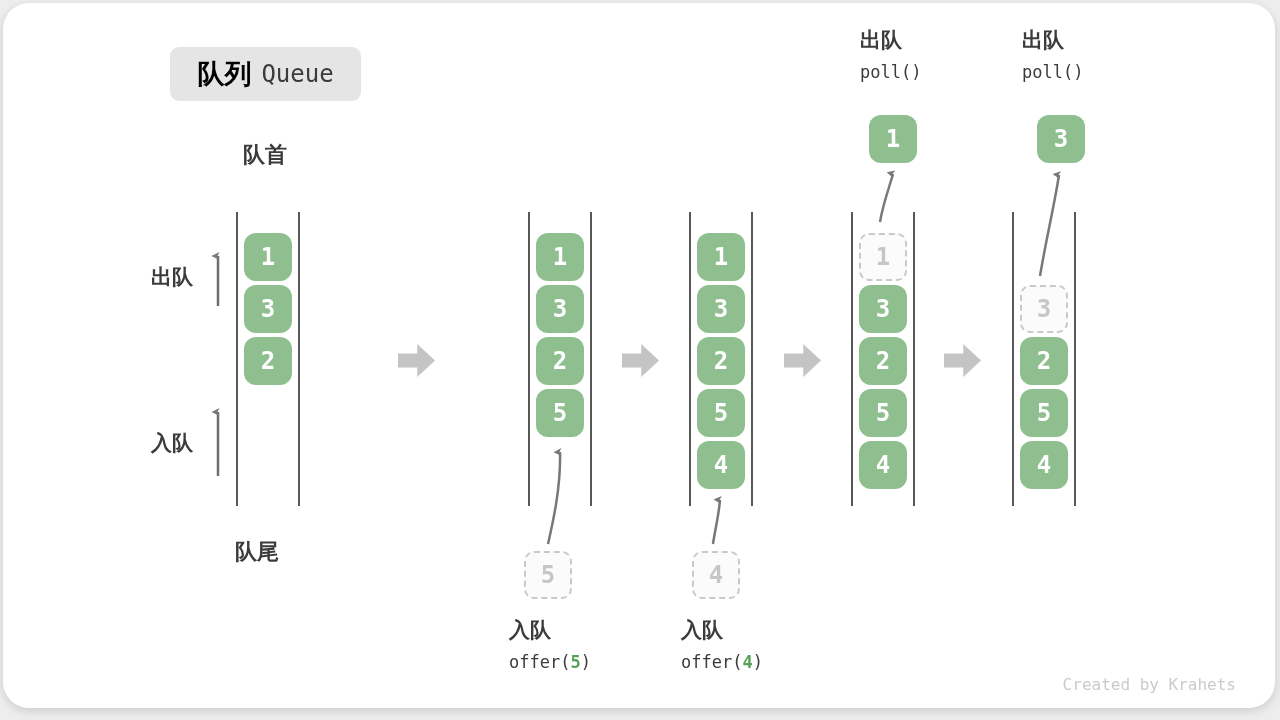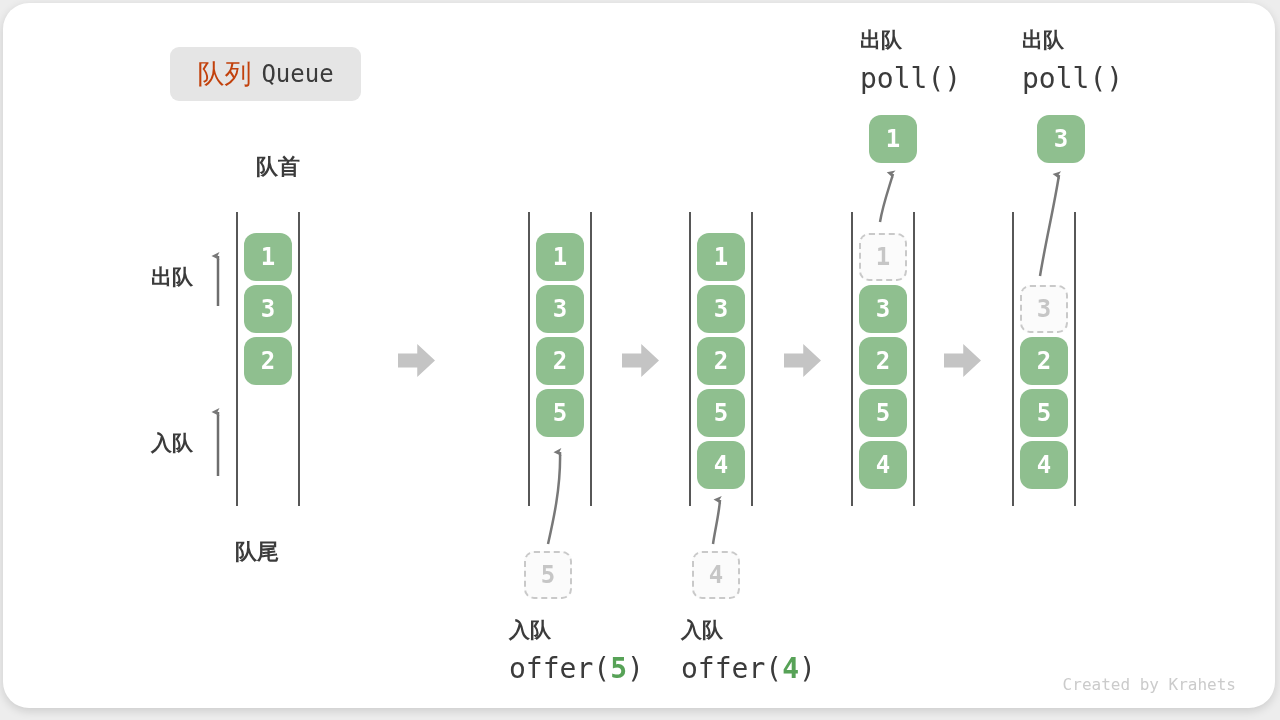--- a/index.html
+++ b/index.html
@@ -13,25 +13,25 @@
     position:absolute;left:3px;top:3px;width:1272px;height:705px;
     background:#ffffff;border-radius:26px;
     box-shadow:0 3px 10px rgba(0,0,0,.14);
   }
   
   .title-box{
     position:absolute;left:170px;top:47px;width:191px;height:54px;
     background:#e5e5e5;border-radius:9px;
     display:flex;align-items:center;justify-content:center;gap:10px;
   }
-  .title-zh{font-size:27px;font-weight:normal;color:#c2410c;}
+  .title-zh{font-size:27px;font-weight:bold;color:#000000;}
   .title-en{font-size:24px;color:#3b3b3b;font-family:"DejaVu Sans Mono",monospace;}
   
   .lbl{position:absolute;color:#3b3b3b;font-weight:bold;font-size:22px;}
-  .lbl-front{left:243px;top:152px;margin-left:13px;}
+  .lbl-front{left:243px;top:140px;}
   .lbl-rear{left:235px;top:537px;}
   .lbl-deq{left:151px;top:263px;font-size:21px;}
   .lbl-enq{left:151px;top:429px;font-size:21px;}
   
   .queue{position:absolute;top:212px;width:64px;height:294px;}
   .q1{left:236px;} .q2{left:528px;} .q3{left:689px;} .q4{left:851px;} .q5{left:1012px;}
   .wall{position:absolute;top:0;width:2px;height:294px;background:#575757;}
   .wall.left{left:0;} .wall.right{right:0;}
   .slots{position:absolute;left:0;top:0;width:100%;height:100%;}
   .box{
@@ -48,21 +48,21 @@
     font-family:"DejaVu Sans Mono",monospace;font-weight:bold;font-size:24px;
     display:flex;align-items:center;justify-content:center;}
   .float-box.ghost{background:#fbfbfb;border:2.5px dashed #c9c9c9;color:#c6c6c6;border-radius:10px;}
   .out1{left:869px;top:115px;}
   .out2{left:1037px;top:115px;}
   .in1{left:524px;top:551px;}
   .in2{left:692px;top:551px;}
   
   .op-label{position:absolute;color:#3b3b3b;}
   .op-zh{font-size:21px;font-weight:bold;line-height:26px;}
-  .op-code{font-family:"DejaVu Sans Mono",monospace;font-size:28px;margin-top:9px;color:#3b3b3b;}
+  .op-code{font-family:"DejaVu Sans Mono",monospace;font-size:17px;margin-top:9px;color:#3b3b3b;}
   .op-code .accent{color:#57a257;font-weight:bold;}
   .op-poll-1{left:860px;top:27px;}
   .op-poll-2{left:1022px;top:27px;}
   .op-offer-1{left:509px;top:617px;}
   .op-offer-2{left:681px;top:617px;}
   
   .block-arrow{
     position:absolute;top:344px;width:37px;height:33px;background:#c4c4c4;
     clip-path:polygon(0 29%,52% 29%,52% 0,100% 50%,52% 100%,52% 71%,0 71%);
   }

